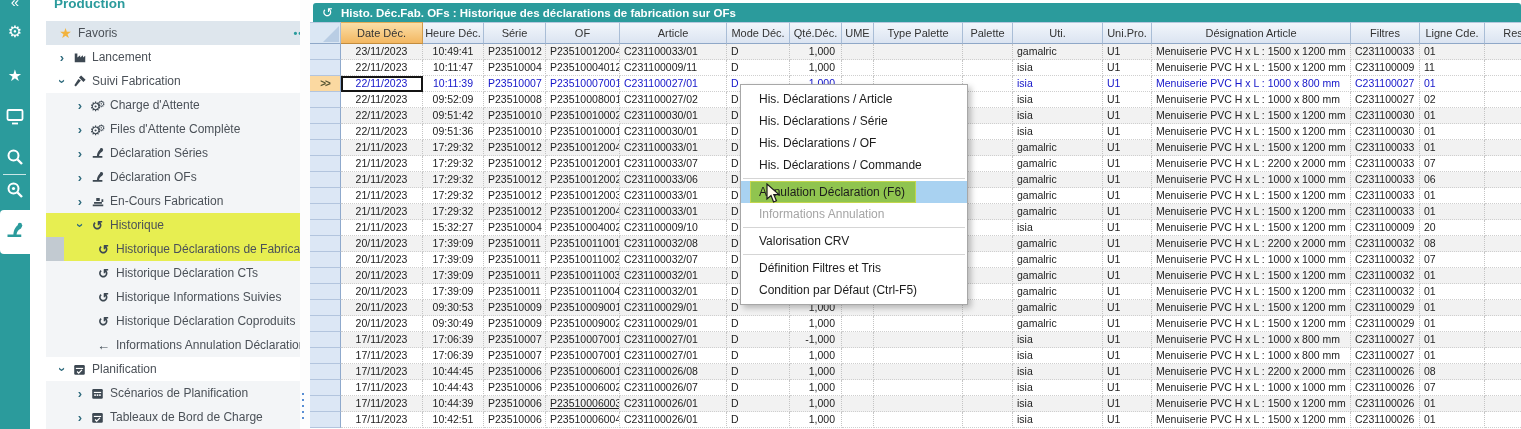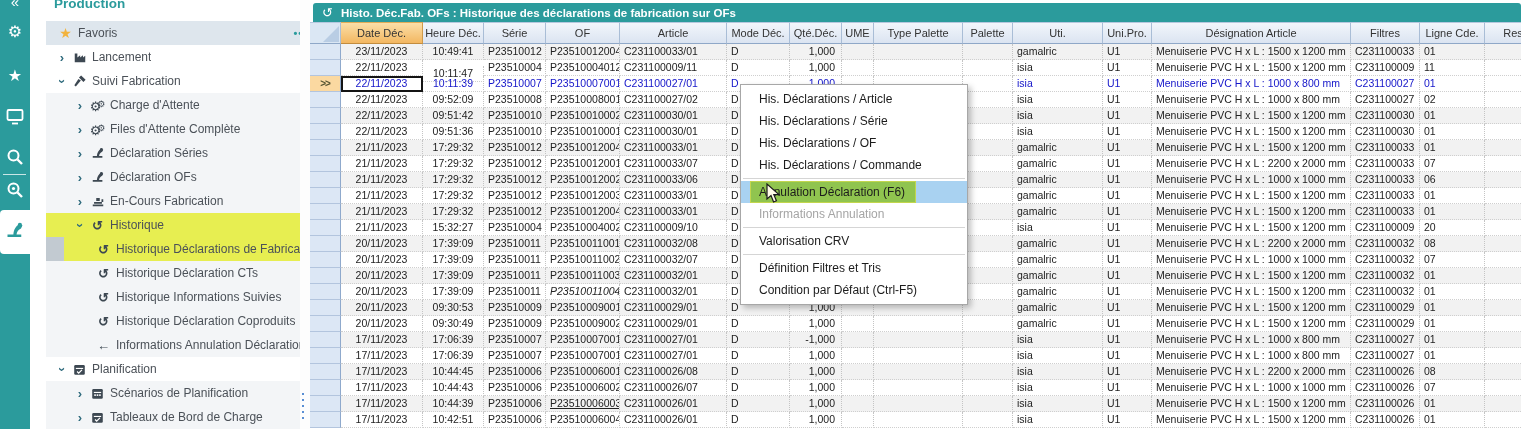--- a/index.html
+++ b/index.html
@@ -293,21 +293,21 @@
           <div class="td " style="width: 90px;">gamalric</div>
           <div class="td " style="width: 49px;">U1</div>
           <div class="td " style="width: 199px;">Menuiserie PVC H x L : 1500 x 1200 mm</div>
           <div class="td " style="width: 69px;">C231100033</div>
           <div class="td " style="width: 65px;">01</div>
           <div class="td " style="width: 90px;"></div>
         </div>
         <div class="tr">
           <div class="td rowhdr" style="width: 31px;"></div>
           <div class="td c" style="width: 82px;">22/11/2023</div>
-          <div class="td c" style="width: 61px; margin-top: 6px;">10:11:47</div>
+          <div class="td c" style="width: 61px;">10:11:47</div>
           <div class="td " style="width: 62px;">P23510004</div>
           <div class="td " style="width: 74px;">P23510004012</div>
           <div class="td " style="width: 107px;">C231100009/11</div>
           <div class="td " style="width: 63px;">D</div>
           <div class="td r" style="width: 52px;">1,000</div>
           <div class="td " style="width: 32px;"></div>
           <div class="td " style="width: 89px;"></div>
           <div class="td " style="width: 50px;"></div>
           <div class="td " style="width: 90px;">isia</div>
           <div class="td " style="width: 49px;">U1</div>
@@ -561,21 +561,21 @@
           <div class="td " style="width: 199px;">Menuiserie PVC H x L : 1500 x 1200 mm</div>
           <div class="td " style="width: 69px;">C231100032</div>
           <div class="td " style="width: 65px;">01</div>
           <div class="td " style="width: 90px;"></div>
         </div>
         <div class="tr">
           <div class="td rowhdr" style="width: 31px;"></div>
           <div class="td c" style="width: 82px;">20/11/2023</div>
           <div class="td c" style="width: 61px;">17:39:09</div>
           <div class="td " style="width: 62px;">P23510011</div>
-          <div class="td " style="width: 74px; font-style: italic;">P23510011004</div>
+          <div class="td " style="width: 74px;">P23510011004</div>
           <div class="td " style="width: 107px;">C231100032/01</div>
           <div class="td " style="width: 63px;">D</div>
           <div class="td r" style="width: 52px;">1,000</div>
           <div class="td " style="width: 32px;"></div>
           <div class="td " style="width: 89px;"></div>
           <div class="td " style="width: 50px;"></div>
           <div class="td " style="width: 90px;">gamalric</div>
           <div class="td " style="width: 49px;">U1</div>
           <div class="td " style="width: 199px;">Menuiserie PVC H x L : 1500 x 1200 mm</div>
           <div class="td " style="width: 69px;">C231100032</div>

